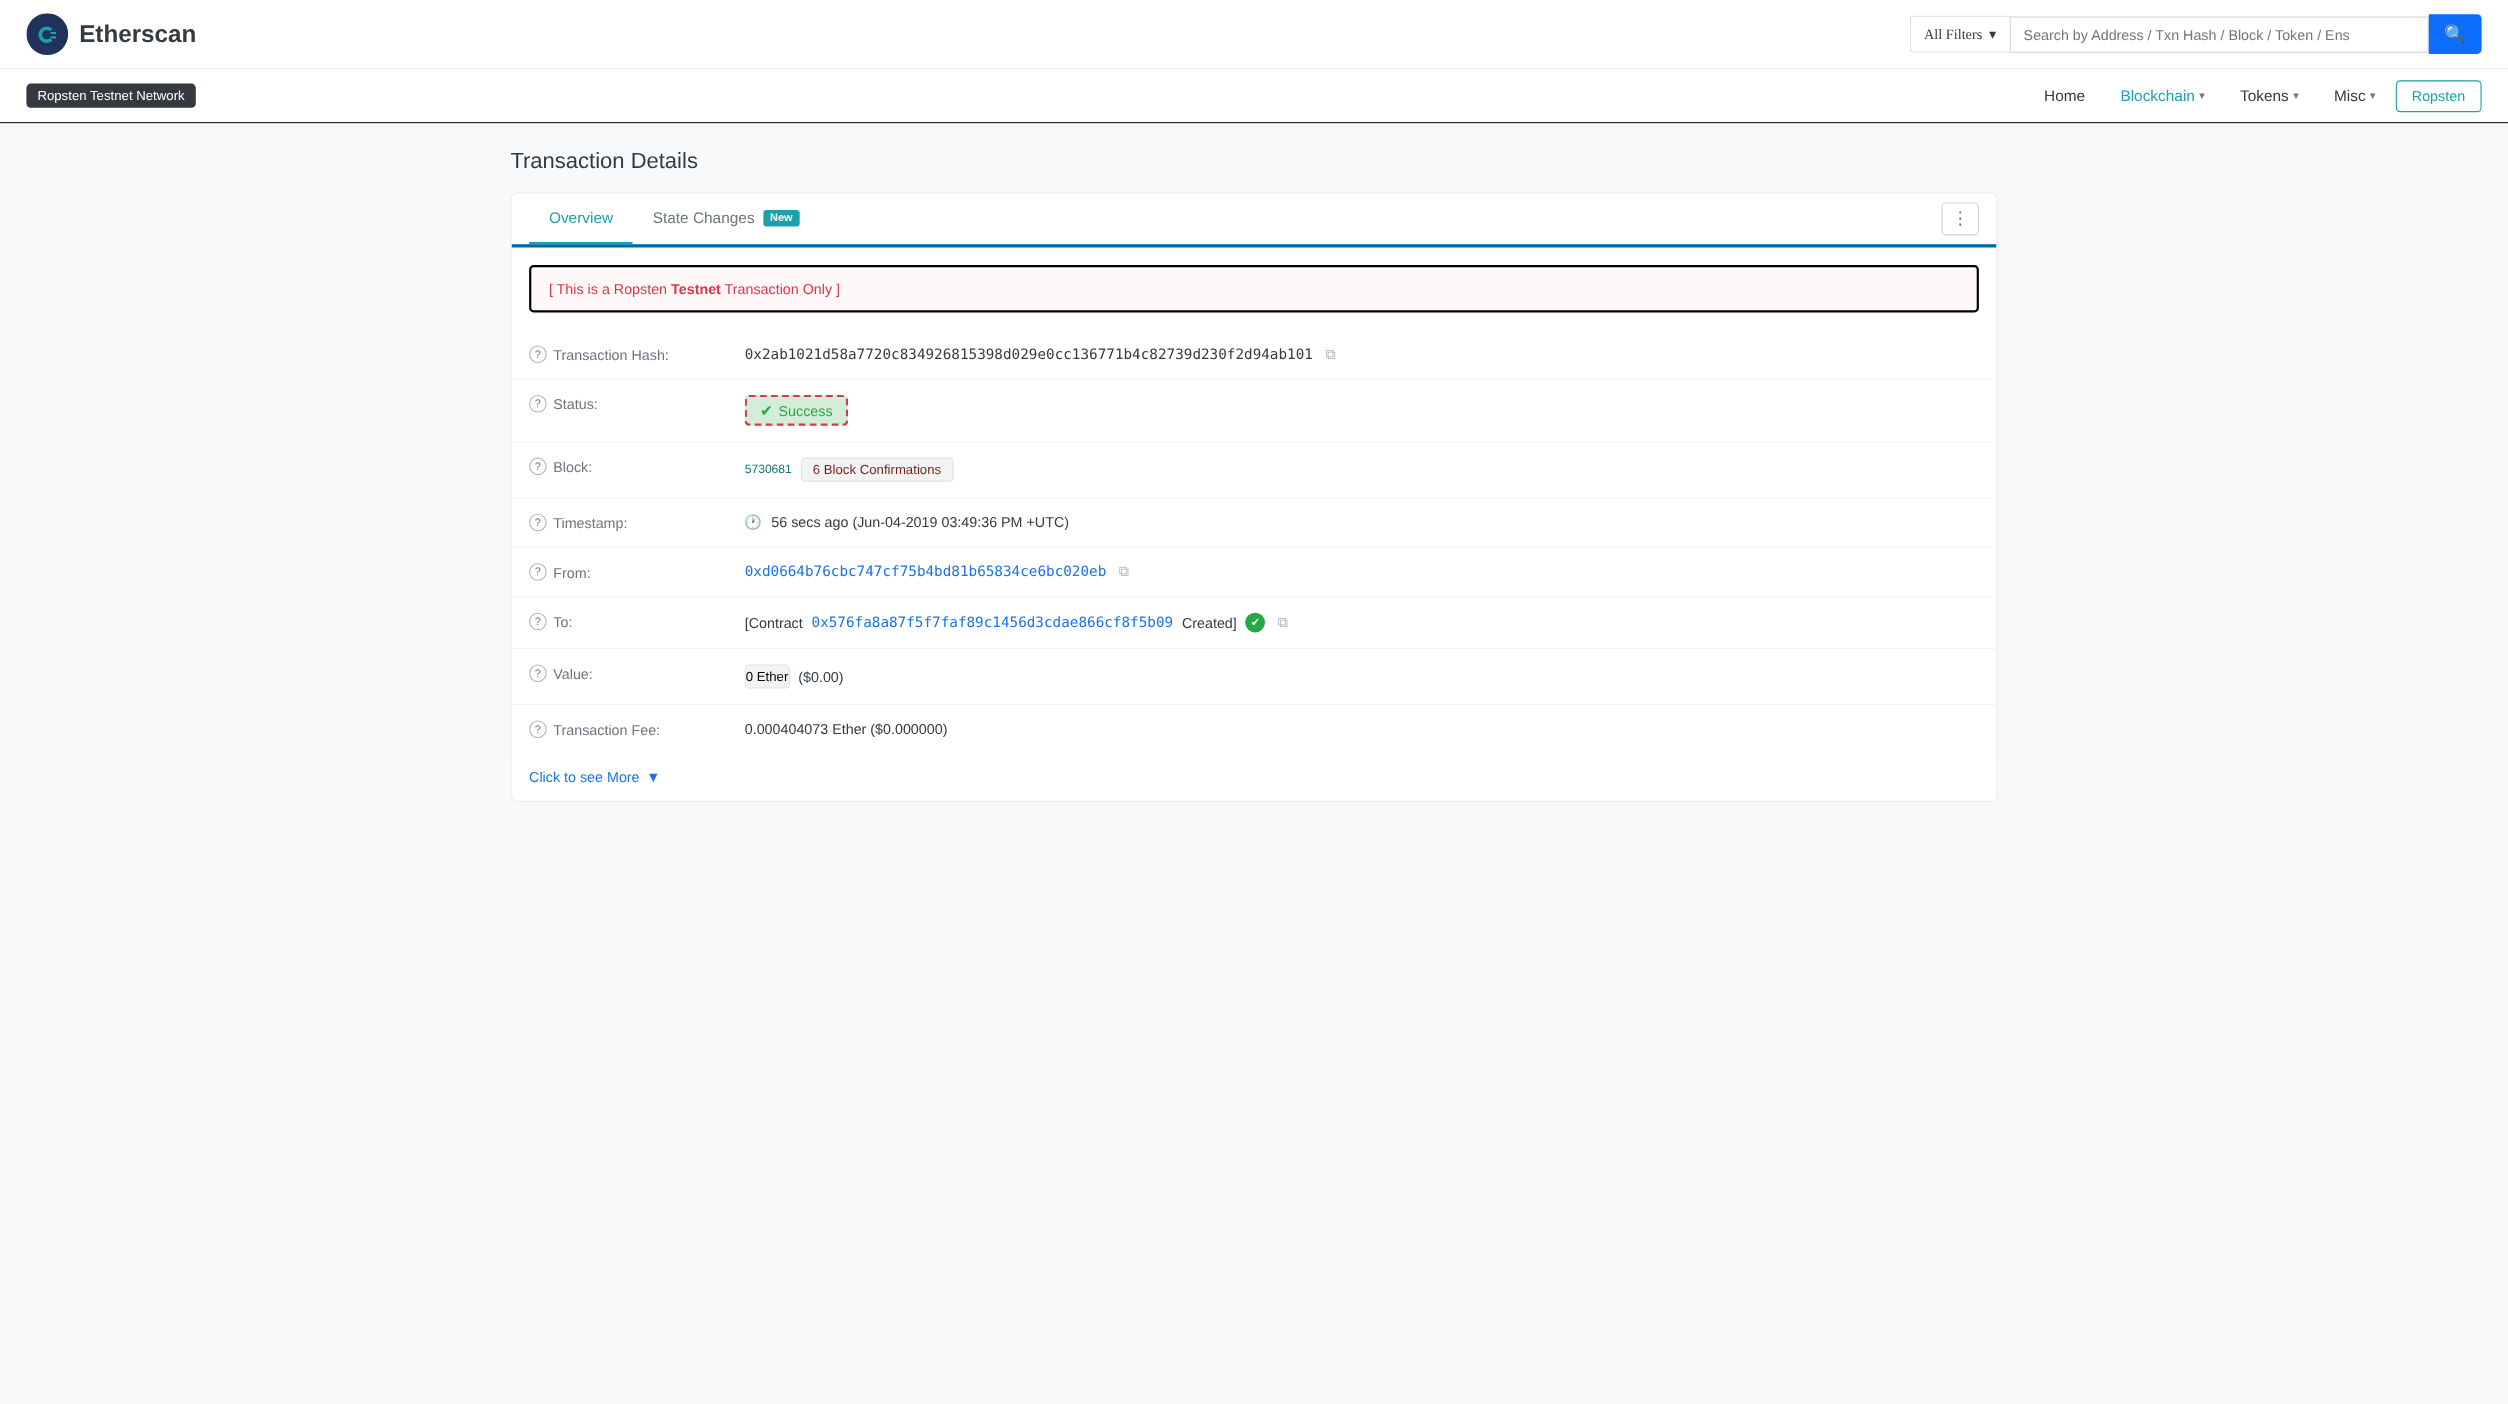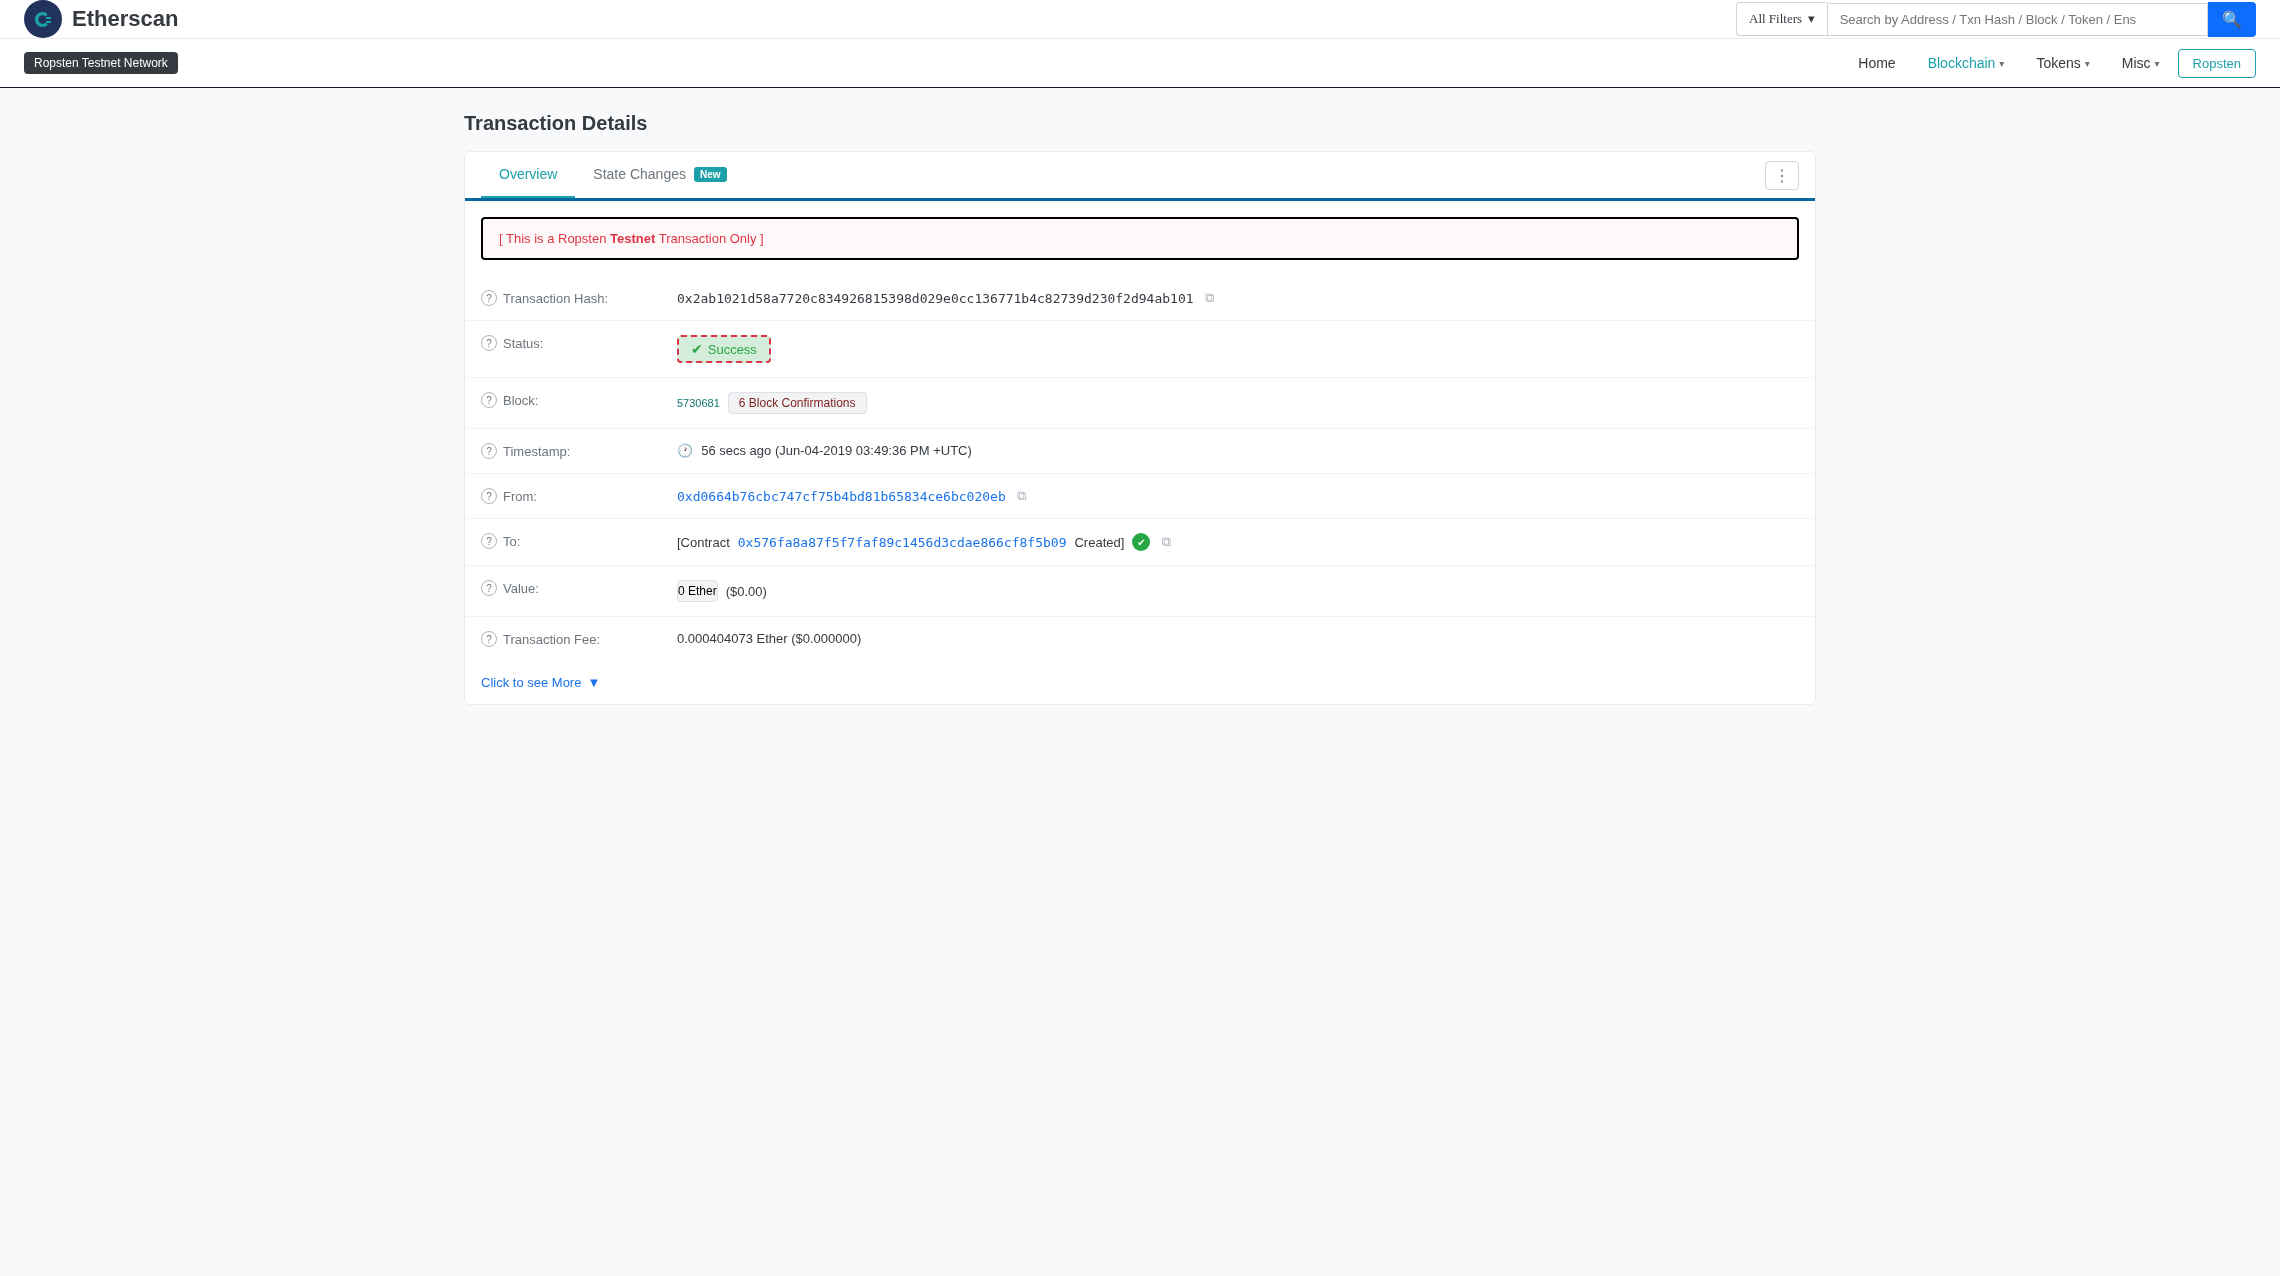--- a/index.html
+++ b/index.html
@@ -5,21 +5,21 @@
     * { box-sizing: border-box; margin: 0; padding: 0; }
     body { font-family: 'Segoe UI', Arial, sans-serif; background: #f8f9fa; color: #343a40; font-size: 14px; }
 
     
     .header-top {
       background: #fff;
       border-bottom: 1px solid #e9ecef;
       display: flex;
       align-items: center;
       justify-content: space-between;
-      padding: 0 24px;
+      padding: 12px 24px;
     }
     .logo-area {
       display: flex;
       align-items: center;
       gap: 10px;
     }
     .logo-icon {
       width: 38px;
       height: 38px;
     }
@@ -115,21 +115,21 @@
     }
 
     
     .main-content {
       max-width: 1400px;
       margin: 0 auto;
       padding: 24px;
     }
     .page-title {
       font-size: 20px;
-      font-weight: 700;
+      font-weight: 400;
       color: #343a40;
       margin-bottom: 16px;
     }
 
     
     .tabs-container {
       background: #fff;
       border: 1px solid #e9ecef;
       border-radius: 6px;
       overflow: hidden;

